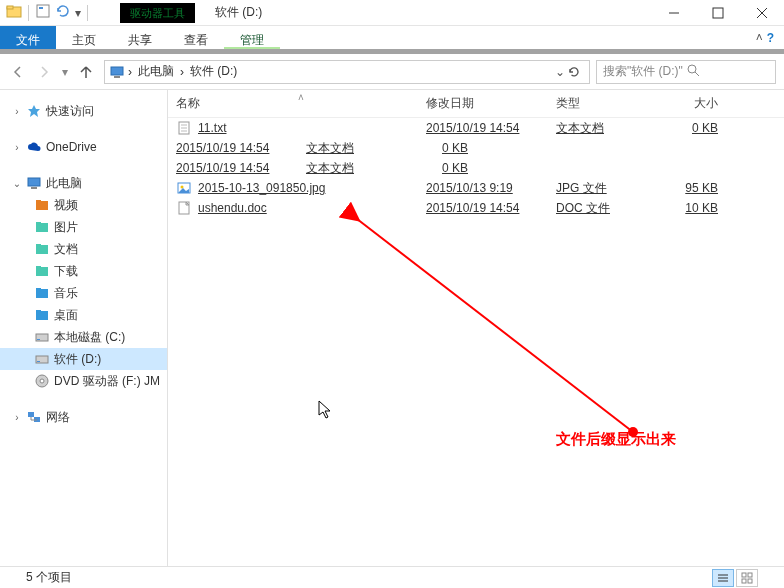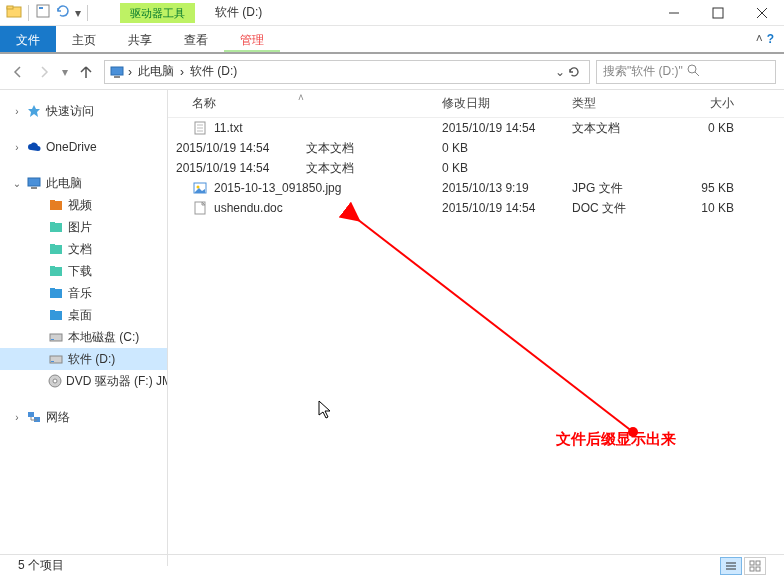--- a/index.html
+++ b/index.html
@@ -2,68 +2,68 @@
 <html><head>
 <meta charset="utf-8">
 <style>
 * { margin: 0; padding: 0; box-sizing: border-box; font-family: "Microsoft YaHei", "Segoe UI", sans-serif; font-size: 12px; }
 body { background: #fff; width: 784px; height: 588px; overflow: hidden; position: relative; }
 
 .titlebar { height: 26px; display: flex; align-items: center; background: #fff; border-bottom: 1px solid #e5e5e5; }
 .titlebar-left { display: flex; align-items: center; gap: 4px; padding-left: 6px; }
 .titlebar-left .qat-sep { width: 1px; height: 16px; background: #ccc; margin: 0 2px; }
 .titlebar-tabs { display: flex; margin-left: 30px; }
-.context-tab { background: #bef264; color: #087b2e; padding: 3px 10px 2px; font-size: 11px; font-family: Liberation Serif, serif; }
+.context-tab { background: #000000; color: #087b2e; padding: 3px 10px 2px; font-size: 11px; font-family: Liberation Serif, serif; }
 .titlebar-title { margin-left: 20px; color: #333; }
 .win-controls { margin-left: auto; display: flex; }
 .win-btn { width: 44px; height: 26px; display: flex; align-items: center; justify-content: center; color: #333; }
 
-.ribbon { height: 28px; display: flex; align-items: stretch; border-bottom: 2px solid #a3a3a3; }
+.ribbon { height: 28px; display: flex; align-items: stretch; border-bottom: 5px solid #a3a3a3; }
 .ribbon-tab { padding: 6px 16px 4px; color: #333; }
 .ribbon-tab.file { background: #1979ca; color: #fff; }
-.ribbon-tab.context { color: #ef4444; border-bottom: 2px solid #b2e89f; text-align: center; }
+.ribbon-tab.context { color: #14532d; border-bottom: 2px solid #b2e89f; text-align: center; }
 .ribbon-right { margin-left: auto; display: flex; align-items: center; padding-right: 10px; gap: 4px; color: #1979ca; }
 
 .nav-row { height: 36px; display: flex; align-items: center; padding: 0 6px; gap: 2px; border-bottom: 1px solid #e1e1e1; }
 .nav-arrow { width: 24px; height: 24px; display: flex; align-items: center; justify-content: center; color: #888; }
 .nav-arrow.enabled { color: #333; }
 .breadcrumb { flex: 1; height: 24px; border: 1px solid #ccc; display: flex; align-items: center; padding: 0 4px; margin: 0 4px; }
 .breadcrumb-seg { padding: 0 3px; color: #333; }
 .breadcrumb svg { display: block; }
 .bc-spacer { flex: 1; }
 .bc-end { display: flex; gap: 2px; align-items: center; color: #555; padding: 0 4px;}
 .search-box { width: 180px; height: 24px; border: 1px solid #ccc; display: flex; align-items: center; padding: 0 6px; color: #888; margin-right: 2px; }
 .search-box span { flex: 1; }
 
 .main { display: flex; height: calc(588px - 26px - 28px - 36px - 22px); }
 .sidebar { width: 168px; border-right: 1px solid #e1e1e1; padding-top: 10px; overflow: hidden; }
 .tree-item { display: flex; align-items: center; height: 22px; padding-left: 12px; gap: 4px; color: #333; white-space: nowrap; }
-.tree-item.l2 { padding-left: 48px; }
+.tree-item.l2 { padding-left: 34px; }
 .tree-item.selected { background: #cde8ff; }
 .expander { width: 10px; color: #666; font-size: 10px; display:inline-block; text-align:center;}
 .tree-icon { width: 16px; height: 16px; display: flex; align-items: center; justify-content: center; }
 .tree-gap { height: 14px; }
 
 .content { flex: 1; position: relative; }
 .columns { display: flex; height: 28px; align-items: center; border-bottom: 1px solid #eee; color: #444; padding-left: 8px; }
-.col-name { width: 250px; margin-left: 16px; }
+.col-name { width: 250px; }
 .col-date { width: 130px; }
 .col-type { width: 100px; }
 .col-size { width: 72px; text-align: right; padding-right: 10px;}
 .sort-ind { position: absolute; left: 130px; top: 2px; color: #888; font-size: 10px;}
 
-.file-row { display: flex; align-items: center; height: 20px; padding-left: 8px; color: #333; }
+.file-row { display: flex; align-items: center; height: 20px; padding-left: 8px; color: #333; text-decoration: underline; }
 .file-row .col-name { display: flex; align-items: center; gap: 6px; }
 .file-icon { width: 16px; height: 16px; display: flex; align-items: center; justify-content: center; }
 
 .annotation-arrow { position: absolute; left: 120px; top: 32px; pointer-events: none; }
 .annotation-text { position: absolute; left: 388px; top: 340px; color: #ff0000; font-size: 15px; font-weight: bold; pointer-events: none; }
 .cursor-img { position: absolute; left: 150px; top: 310px; pointer-events: none; }
 
-.status-bar { position: absolute; bottom: 12px; left: 0; right: 0; height: 22px; border-top: 1px solid #e1e1e1; display: flex; align-items: center; padding: 0 18px; color: #333; text-align: right; }
+.status-bar { position: absolute; bottom: 0; left: 0; right: 0; height: 22px; border-top: 1px solid #e1e1e1; display: flex; align-items: center; padding: 0 26px; color: #333; text-align: right; }
 .status-right { margin-left: auto; display: flex; gap: 2px; }
 .view-btn { width: 22px; height: 18px; border: 1px solid #ccc; display: flex; align-items: center; justify-content: center; }
 .view-btn.active { background: #cde8ff; border-color: #7ab7e8; }
 </style>
 </head>
 <body>
 
 <div class="titlebar">
   <div class="titlebar-left">
     <span><svg width="16" height="16">

